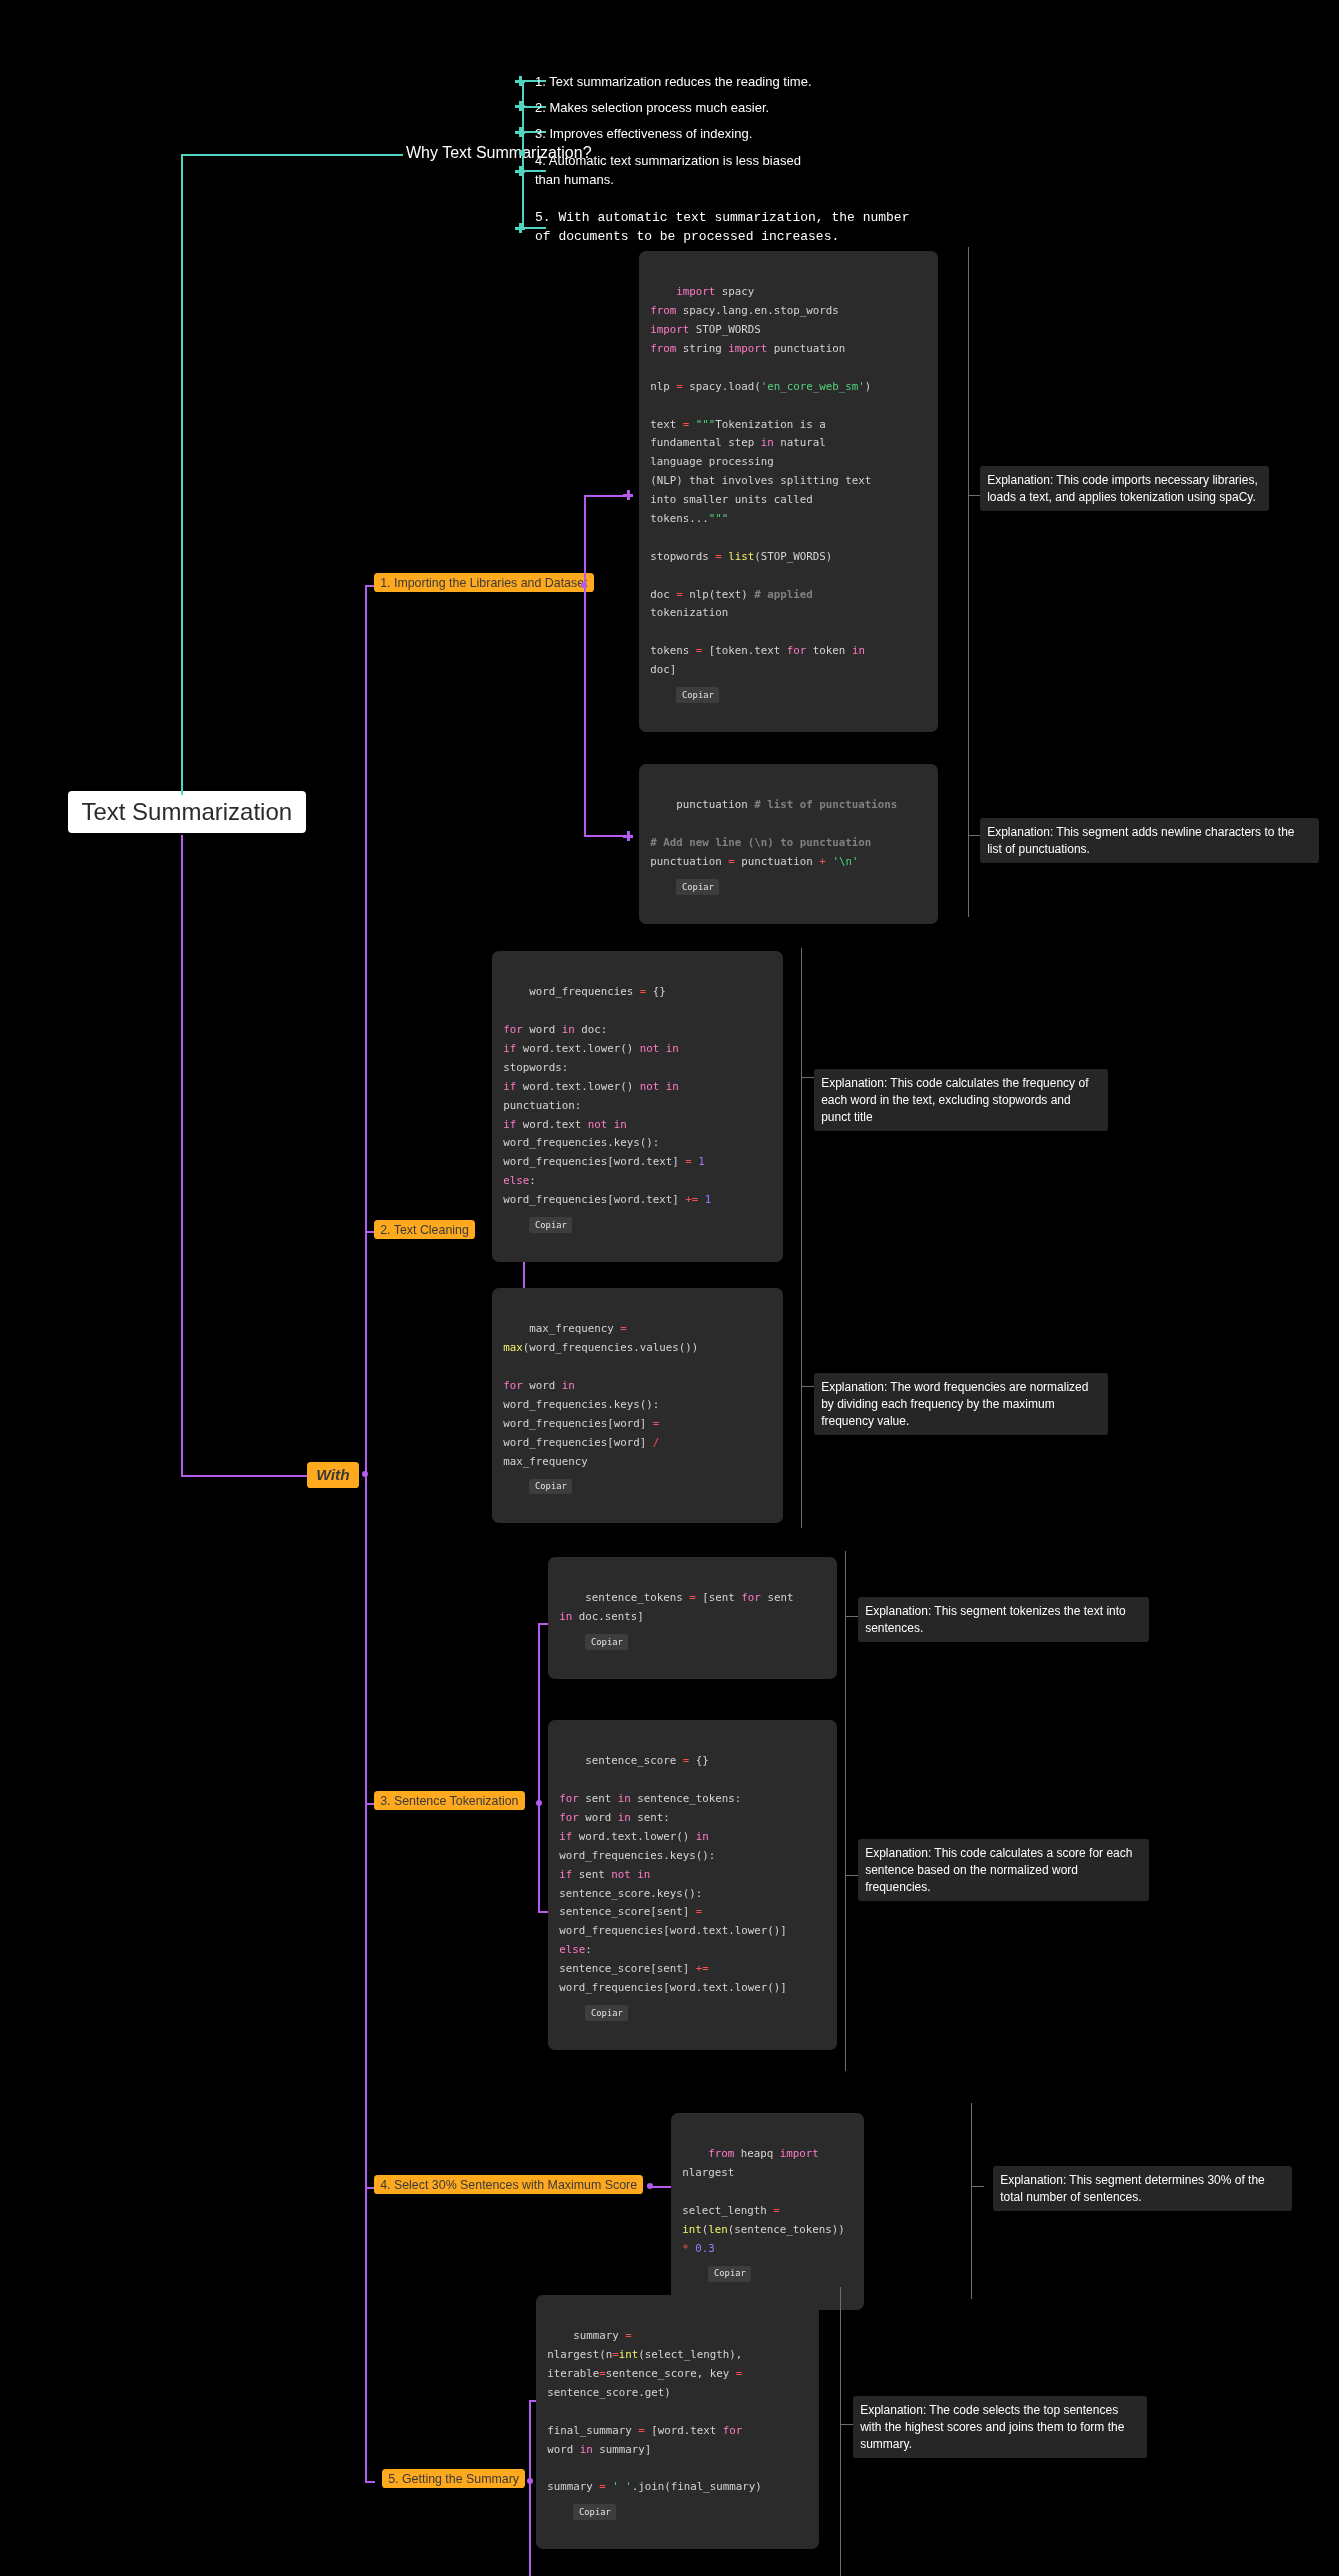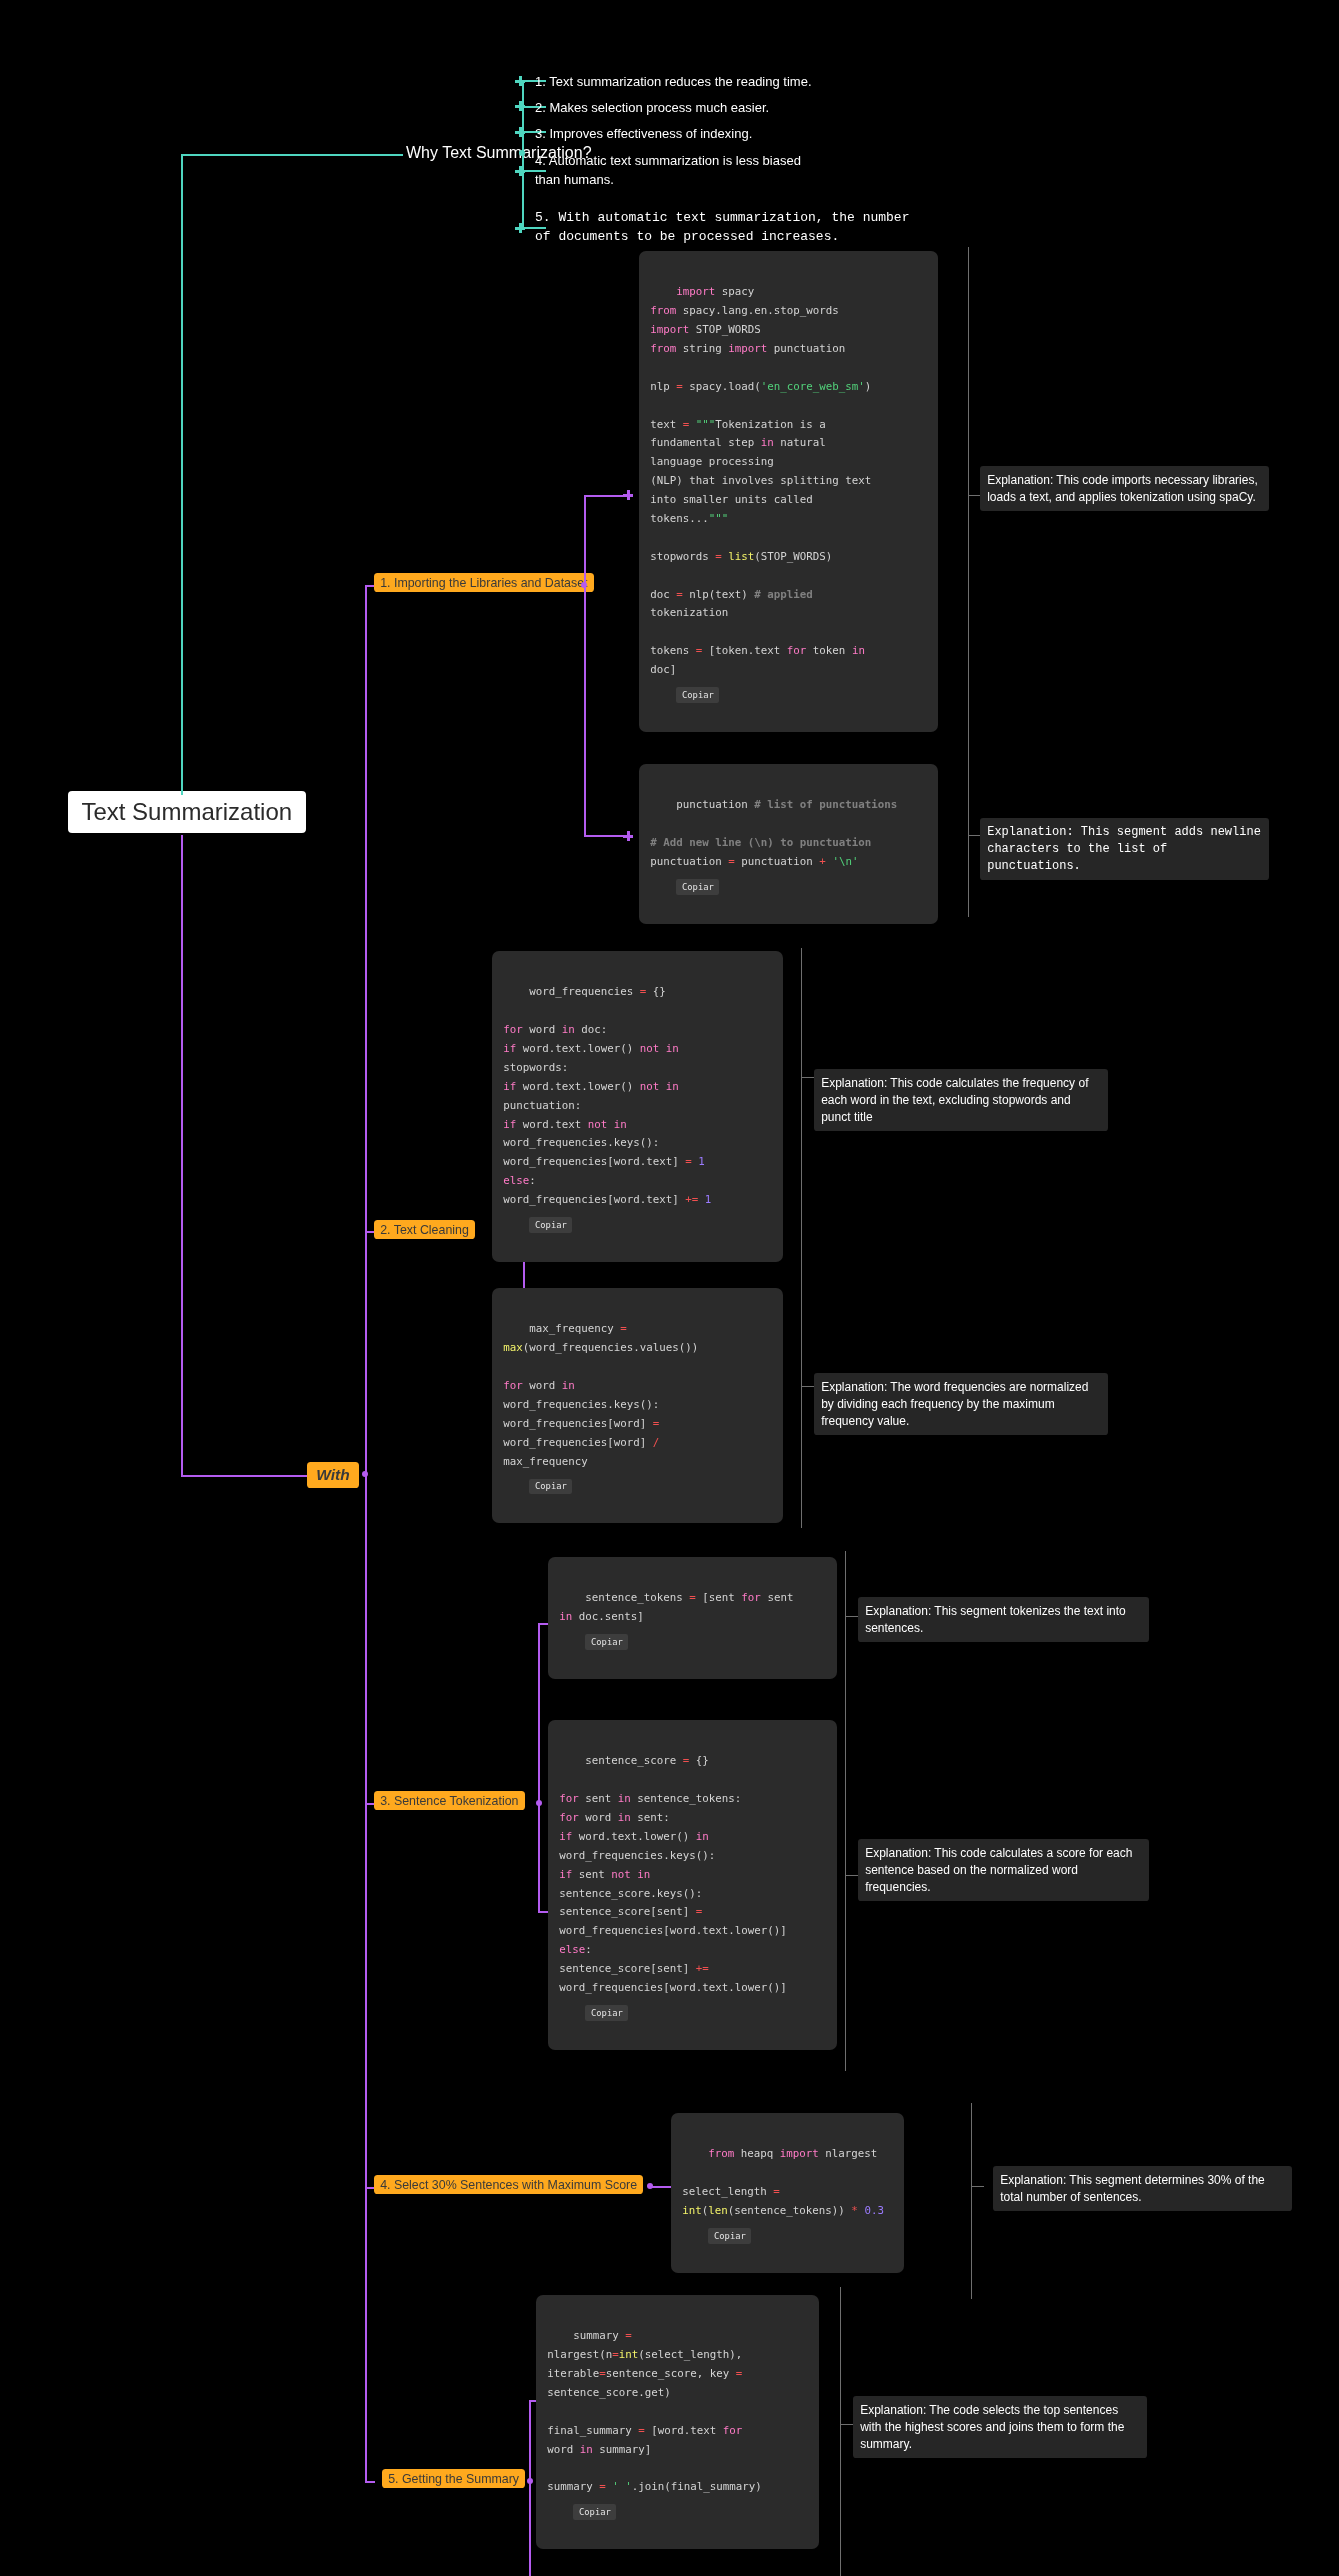--- a/index.html
+++ b/index.html
@@ -211,21 +211,21 @@
   <div class="edge-h" style="left:584px; top:835px; width:49px;"></div>
   <div class="plus" style="left:623px; top:831px;"></div>
   <div class="code-card" style="left:639px; top:764px; width:299px;">
     <span>punctuation <span class="cm"># list of punctuations</span>
 
 <span class="cm"># Add new line (\n) to punctuation</span>
 punctuation <span class="op">=</span> punctuation <span class="op">+</span> <span class="str">'\n'</span></span>
     <span class="copy-btn">Copiar</span>
   </div>
   <div class="edge-h edge-grey" style="left:968px; top:835px; width:13.4px; height:1px;"></div>
-  <div class="explain-card" style="left:980px; top:818px; width:289px;font-family:Liberation Mono, monospace;">Explanation: This segment adds newline characters to the list of punctuations.</div>
+  <div class="explain-card" style="left:980px; top:818px; width:339px;">Explanation: This segment adds newline characters to the list of punctuations.</div>
 
   <div class="edge-h" style="left:365px; top:1231px; width:10.3px;"></div>
   <div class="orange-node" style="left:374px; top:1220px;">
     <span>2. Text Cleaning</span>
   </div>
   <div class="dot" style="left:520px; top:1228px;"></div>
   <div class="edge-v" style="left:523px; top:1077px; height:361px;"></div>
 
   <div class="edge-h" style="left:523px; top:1077px; width:18px;"></div>
   <div class="code-card" style="left:492px; top:951px; width:291px;">
@@ -298,21 +298,21 @@
   </div>
   <div class="edge-h edge-grey" style="left:845px; top:1875px; width:13.4px; height:1px;"></div>
   <div class="explain-card" style="left:858px; top:1839px; width:291px;">Explanation: This code calculates a score for each sentence based on the normalized word frequencies.</div>
 
   <div class="edge-h" style="left:365px; top:2187px; width:10.3px;"></div>
   <div class="orange-node" style="left:374px; top:2175px;">
     <span>4. Select 30% Sentences with Maximum Score</span>
   </div>
   <div class="dot" style="left:647px; top:2183px;"></div>
   <div class="edge-h" style="left:650px; top:2186px; width:26px;"></div>
-  <div class="code-card" style="left:671px; top:2113px; width:233px;">
+  <div class="code-card" style="left:671px; top:2113px; width:193px;">
     <span><span class="kw">from</span> heapq <span class="kw">import</span> nlargest
 
 select_length <span class="op">=</span>
 <span class="fn">int</span>(<span class="fn">len</span>(sentence_tokens)) <span class="op">*</span> <span class="num">0.3</span></span>
     <span class="copy-btn">Copiar</span>
   </div>
   <div class="edge-v edge-grey" style="left:971px; top:2103px; height:196px; width:1px; background:#6f6f6f;"></div>
   <div class="edge-h edge-grey" style="left:971px; top:2186px; width:13.4px; height:1px;"></div>
   <div class="explain-card" style="left:984px; top:2166px; width:299px;margin-left:9px;">Explanation: This segment determines 30% of the total number of sentences.</div>
 

